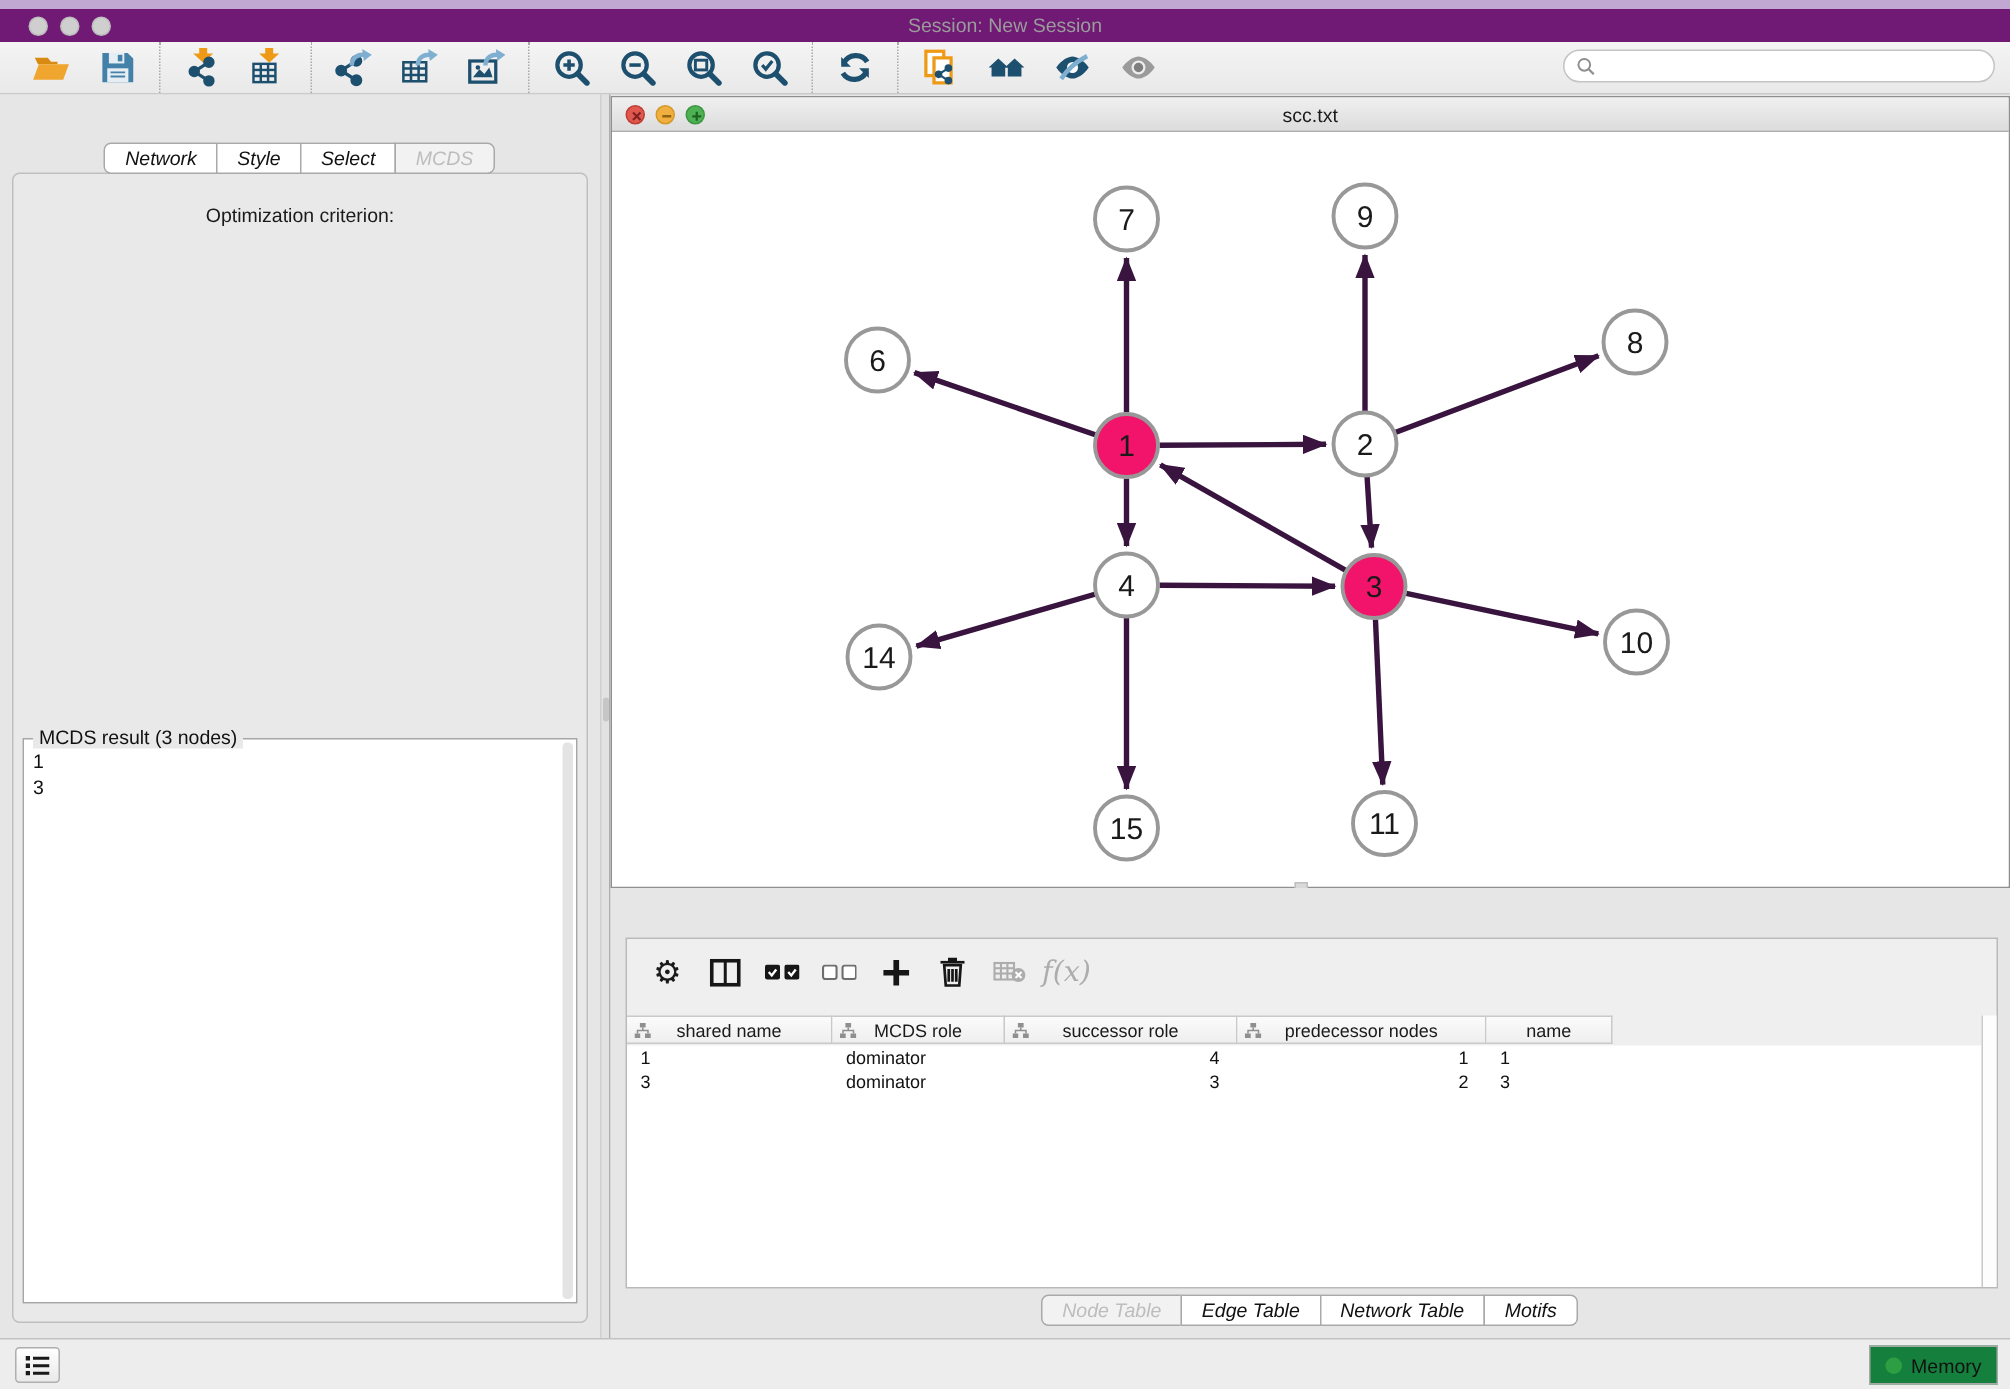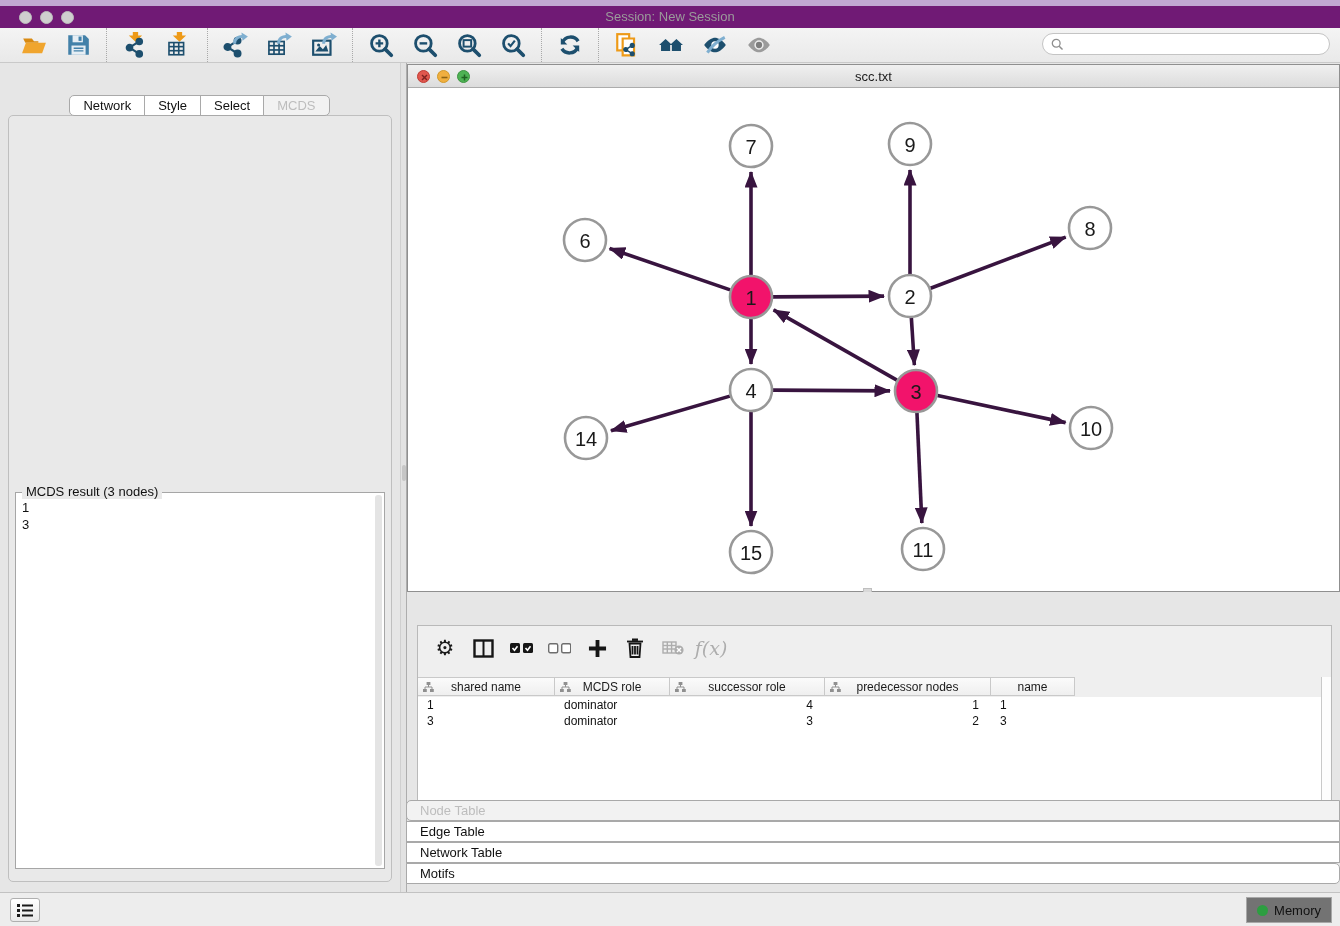--- a/index.html
+++ b/index.html
@@ -22,21 +22,21 @@
   .tb-btn svg { display:block; }
   .search-wrap { position:absolute; right:10px; top:5px; width:288px; height:22px; background:#FFF;
                  border:1px solid #C4C4C4; border-radius:12px; display:flex; align-items:center; padding-left:8px; }
 
   
   .control-panel { position:absolute; left:0; top:63px; width:400px; height:829px; background:#E6E6E6; }
   .panel-head { position:relative; height:26px; }
   .panel-title { position:absolute; left:10px; top:6px; font-size:13px; color:#1A1A1A; }
   .panel-icons { position:absolute; right:12px; top:6px; display:flex; gap:9px; align-items:center; }
   .float-box { width:10px; height:9px; border:1.6px solid #111; display:inline-block; }
-  .segtabs { position:absolute; width:100%; display:flex; justify-content:center; top:32px; z-index:3; }
+  .segtabs { position:absolute; width:100%; display:flex; justify-content:center; top:32px; z-index:3;font-style:italic; }
   .seg-tab { background:#FFF; border:1px solid #A9A9A9; margin-left:-1px; padding:2px 13px;
              font-size:13px; color:#111; cursor:pointer; }
   .seg-tab:first-child { border-radius:5px 0 0 5px; }
   .seg-tab:last-child { border-radius:0 5px 5px 0; }
   .seg-tab.active { color:#BDBDBD; background:#F2F2F2; }
   .cp-box { position:absolute; left:8px; right:8px; top:52px; bottom:10px; background:#E9E9E9;
             border:1px solid #BFBFBF; border-radius:5px; }
   .opt-label { position:absolute; top:20px; width:100%; text-align:center; font-weight:500; color:#1A1A1A; }
   .combo { position:absolute; left:36px; right:38px; top:42px; height:23px; background:#FFF;
            border:1px solid #ABABAB; border-radius:5px; display:flex; align-items:center;
@@ -81,27 +81,27 @@
   .fx-glyph { font-family:"DejaVu Serif", serif; font-style:italic; font-size:19px; color:#ADADAD; }
   .tbl-header { position:absolute; left:0; top:51px; height:19px; display:flex; }
   .th-cell { position:relative; height:19px; background:linear-gradient(#FBFBFB,#EFEFEF);
              border-right:1px solid #C9C9C9; border-top:1px solid #C9C9C9; border-bottom:1px solid #C9C9C9;
              font-size:12px; color:#1A1A1A; display:flex; align-items:center; justify-content:center; cursor:pointer; }
   .th-cell .sort-ico { position:absolute; left:5px; top:4px; }
   .tbl-body { position:absolute; left:0; top:71px; right:10px; bottom:0; background:#FFF; }
   .tbl-row { display:flex; height:16px; }
   .td-cell { font-size:12px; color:#111; line-height:16px; overflow:hidden; }
   .tbl-scroll { position:absolute; right:0; top:51px; bottom:0; width:10px; background:#FDFDFD; border-left:1px solid #C9C9C9; }
-  .tp-tabs { position:absolute; bottom:6px; width:100%; display:flex; justify-content:center;flex-direction:column; }
+  .tp-tabs { position:absolute; bottom:6px; width:100%; display:flex; justify-content:center; }
 
   
   .statusbar { position:absolute; left:0; bottom:0; width:100%; height:34px; background:#EDEDED; border-top:1px solid #C2C2C2; }
   .list-btn { position:absolute; left:10px; top:5px; width:30px; height:24px; background:linear-gradient(#FFF,#E9E9E9);
               border:1px solid #AFAFAF; border-radius:3px; display:flex; align-items:center; justify-content:center; cursor:pointer; }
-  .mem-btn { position:absolute; right:8px; top:4px; height:26px; background:#737373; border:1px solid #A8A8A8;
+  .mem-btn { position:absolute; right:8px; top:4px; height:26px; background:#15803d; border:1px solid #A8A8A8;
              display:flex; align-items:center; gap:6px; padding:0 10px; font-size:13px; cursor:pointer; }
   .mem-dot { width:11px; height:11px; border-radius:50%; background:#2D9E41; }
   .x-icon line { stroke:#111; stroke-width:2.2; stroke-linecap:round; }
 </style>
 </head>
 <body>
 
 <div class="purple-strip"></div>
 <div class="titlebar">
   <div class="traffic t-gray" style="left:19px;"></div>
@@ -302,20 +302,21 @@
 </div>
 
 <div class="control-panel">
   <div class="segtabs" id="ctl-tabs">
       <div class="seg-tab">Network</div>
       <div class="seg-tab">Style</div>
       <div class="seg-tab">Select</div>
       <div class="seg-tab active">MCDS</div>
     </div>
   <div class="cp-box">
+    <div class="opt-label">Optimization criterion:</div>
     <div class="result-group">
       <span class="result-title">MCDS result (3 nodes)</span>
       <div class="result-text" id="result-lines">1
 3</div>
       <div class="result-scroll"></div>
     </div>
   </div>
 </div>
 
 <div class="v-divider">

